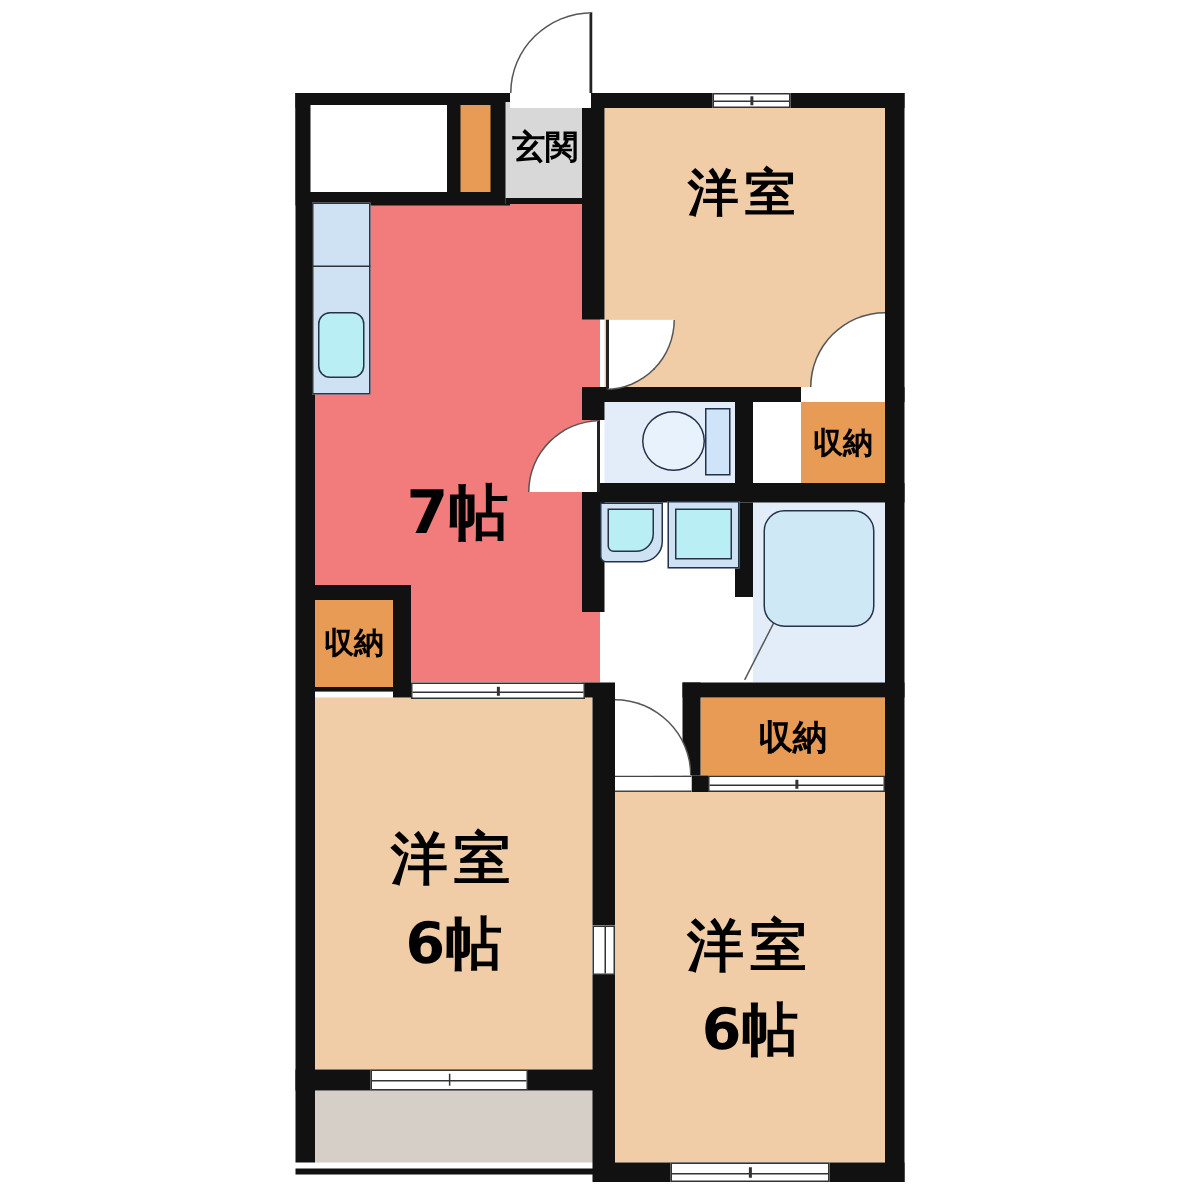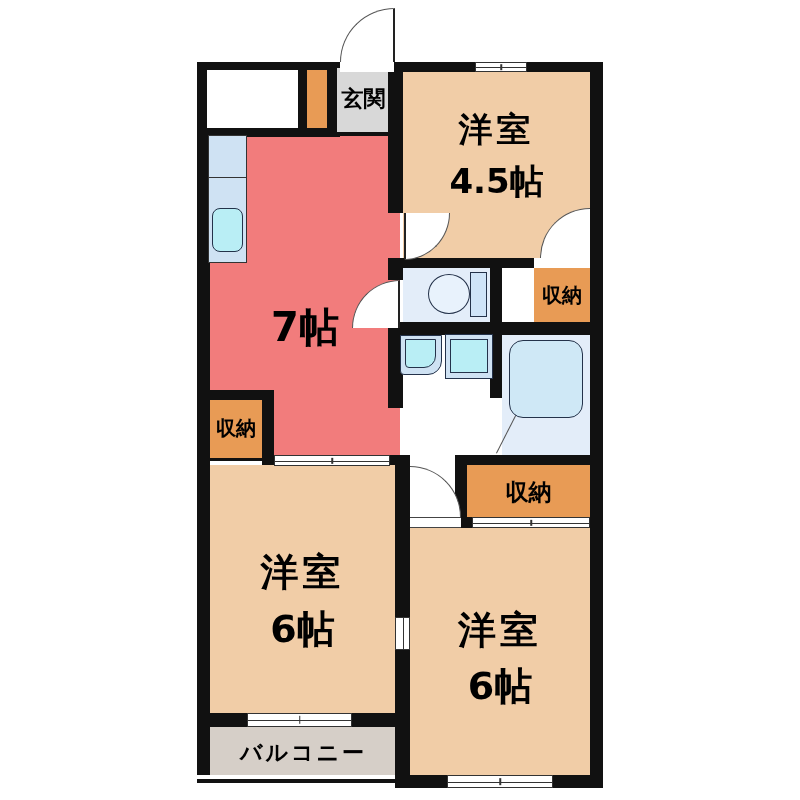--- a/index.html
+++ b/index.html
@@ -110,29 +110,27 @@
   <div class="fixture" style="left:400px;top:335px;width:42px;height:40px;border-radius:0 0 14px 4px;"></div>
   <div class="basin" style="position:absolute;left:405px;top:339px;width:31px;height:29px;border-radius:0 0 12px 4px;"></div>
   <div class="fixture" style="left:445px;top:334px;width:48px;height:45px;"></div>
   <div class="basin" style="position:absolute;left:450px;top:339px;width:38px;height:34px;"></div>
 
   <div class="abs" style="left:509px;top:340px;width:74px;height:78px;background:#cfe8f6;border:1.5px solid #24324a;border-radius:14px;box-sizing:border-box;"></div>
 
   <div class="lbl" style="left:337px;top:84px;width:53px;height:30px;font-size:22px;">玄関</div>
 
   <div class="lbl" style="left:403px;top:106px;width:187px;height:46px;font-size:34px;letter-spacing:4px;">洋室</div>
-  <div class="lbl" style="left:403px;top:158px;width:187px;height:46px;font-size:34px;">4.5帖</div>
 
-  <div class="lbl" style="left:210px;top:302px;width:190px;height:50px;font-size:40px;">7帖</div>
+  <div class="lbl" style="left:210px;top:317px;width:190px;height:50px;font-size:40px;">7帖</div>
 
   <div class="lbl" style="left:534px;top:280px;width:56px;height:30px;font-size:20px;">収納</div>
   <div class="lbl" style="left:210px;top:413px;width:52px;height:30px;font-size:20px;">収納</div>
   <div class="lbl" style="left:467px;top:476px;width:123px;height:32px;font-size:23px;">収納</div>
 
   <div class="lbl" style="left:210px;top:545px;width:185px;height:54px;font-size:38px;letter-spacing:4px;">洋室</div>
   <div class="lbl" style="left:210px;top:602px;width:185px;height:54px;font-size:38px;">6帖</div>
 
   <div class="lbl" style="left:410px;top:604px;width:180px;height:52px;font-size:38px;letter-spacing:4px;">洋室</div>
   <div class="lbl" style="left:410px;top:660px;width:180px;height:52px;font-size:38px;">6帖</div>
 
-  <div class="lbl" style="left:210px;top:738px;width:187px;height:30px;font-size:22px;letter-spacing:3px;">バルコニー</div>
 
 </div>
 
 </body></html>

